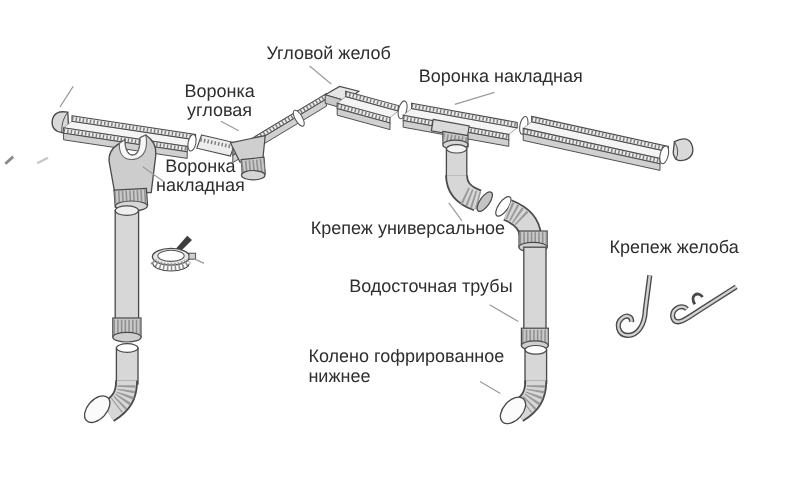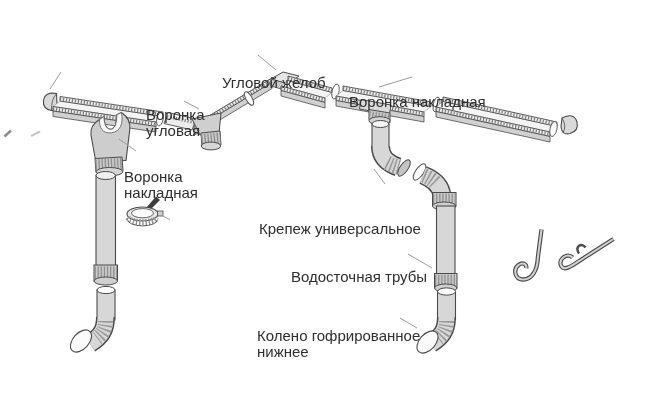--- a/index.html
+++ b/index.html
@@ -1,20 +1,20 @@
 <!DOCTYPE html>
 <html><head>
 <meta charset="utf-8">
 <style>
   html,body{margin:0;padding:0;background:#fff;}
   .stage{position:relative;width:659px;height:406px;background:#ffffff;overflow:hidden;
          font-family:"Liberation Sans",sans-serif;}
   .stage svg{position:absolute;left:0;top:0;}
-  .lbl{position:absolute;font-size:15px;line-height:16px;color:#2e2e2e;white-space:pre-line;margin-top:38px;}
-  .lbl.c{}
+  .lbl{position:absolute;font-size:15px;line-height:16px;color:#2e2e2e;white-space:pre-line;}
+  .lbl.c{text-align:center;}
   
   .railf{fill:#ececec;stroke:#4a4a4a;stroke-width:.9;}
   .tick{fill:none;stroke:#7a7a7a;stroke-width:3.1;stroke-dasharray:1.2 1.8;}
   .chan{fill:#f4f4f4;stroke:#8a8a8a;stroke-width:.6;}
   .wall{fill:#d0d0d0;stroke:#4a4a4a;stroke-width:.8;}
   .gapov{fill:#ffffff;stroke:#555;stroke-width:.9;}
   .pipe{fill:#d7d7d7;stroke:#4a4a4a;stroke-width:1.1;}
   .coup{fill:#c9c9c9;stroke:#4a4a4a;stroke-width:1;}
   .ctick{fill:none;stroke:#8f8f8f;stroke-dasharray:1.3 1.8;}
   .tdark{fill:none;stroke:#4a4a4a;stroke-width:19;}
@@ -205,13 +205,14 @@
   <div class="lbl" style="left:222px;top:37px">Угловой желоб</div>
   <div class="lbl c" style="left:146px;top:69px;width:74px">Воронка
 угловая</div>
   <div class="lbl" style="left:349px;top:56px">Воронка накладная</div>
   <div class="lbl c" style="left:124px;top:131px;width:86px">Воронка
 накладная</div>
   <div class="lbl" style="left:259px;top:183px">Крепеж универсальное</div>
   <div class="lbl" style="left:291px;top:231px">Водосточная трубы</div>
   <div class="lbl" style="left:257px;top:290px">Колено гофрированное
 нижнее</div>
+  <div class="lbl" style="left:508px;top:199px">Крепеж желоба</div>
 </div>
 
 </body></html>

